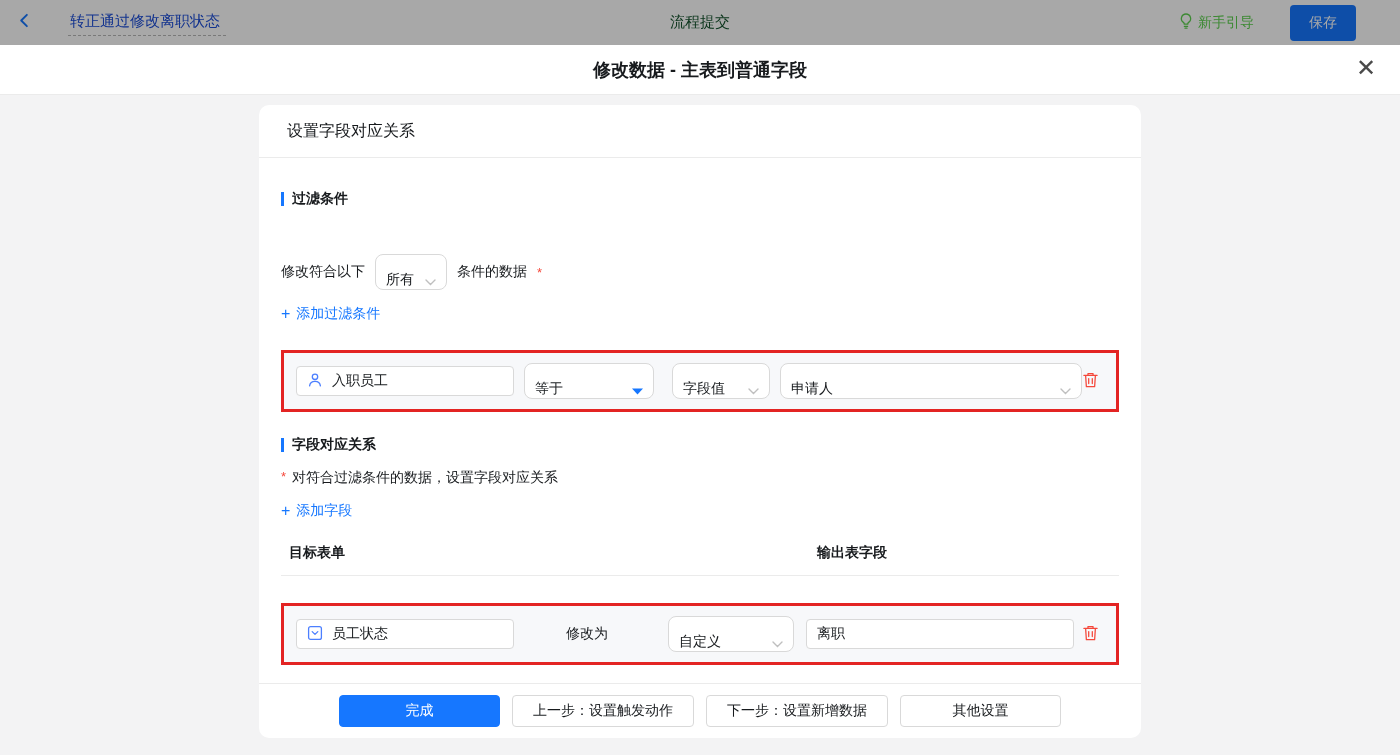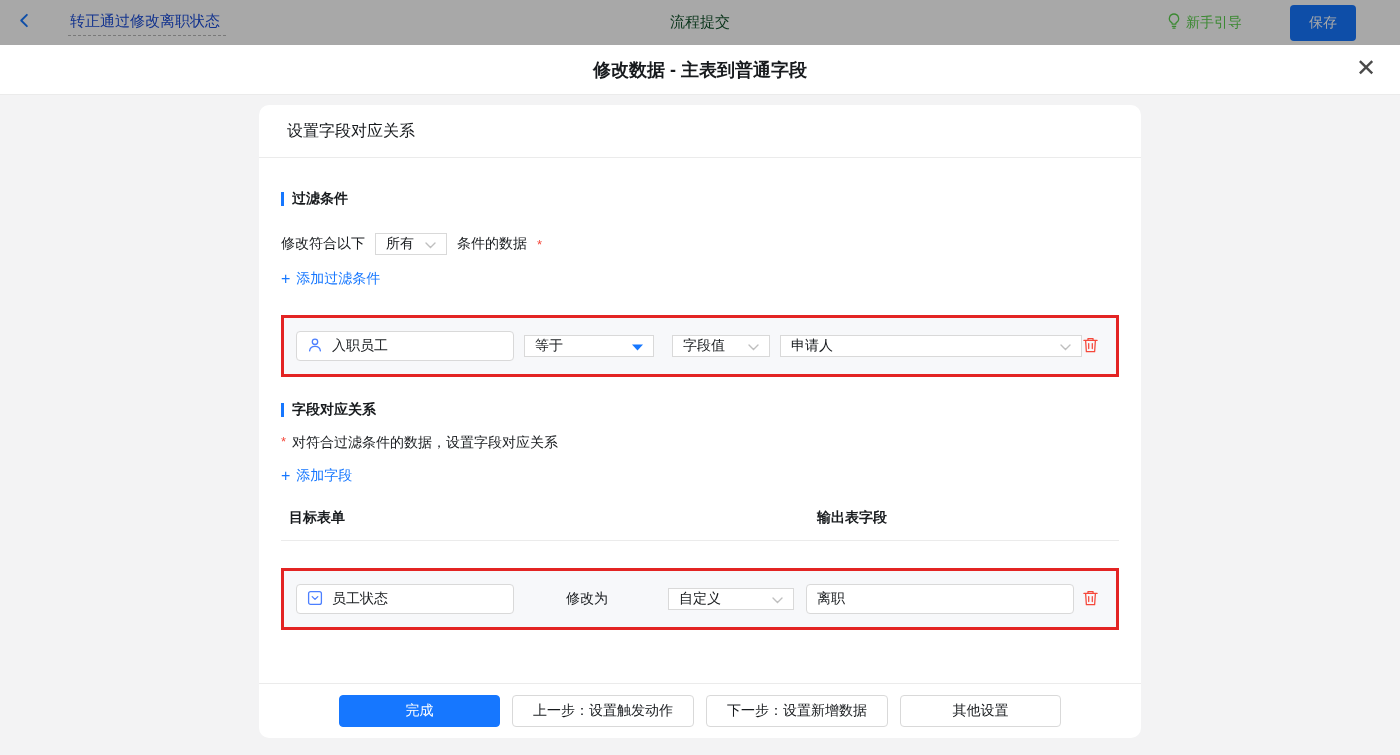--- a/index.html
+++ b/index.html
@@ -7,21 +7,21 @@
     font-family:"Liberation Sans","DejaVu Sans",sans-serif; background:#fff; }
 
   
   .topbar { position:absolute; top:0; left:0; right:0; height:45px; background:#fff;
     display:flex; align-items:center; padding:0 44px 0 16px; z-index:1; }
   .back-btn { display:flex; align-items:center; cursor:pointer; margin-right:14px; }
   .flow-name { font-size:15px; color:#1d4ed8; border-bottom:1px dashed #b8b8b8; padding:2px 6px 4px 2px;margin-left:21px; }
   .center-title { position:absolute; left:50%; transform:translateX(-50%); font-size:15px; color:#14532d; }
   .topbar-right { margin-left:auto; display:flex; align-items:center; }
   .guide { display:flex; align-items:center; gap:5px; color:#5cd14e; font-size:14px; cursor:pointer; }
-  .save-btn { margin-left:48px; height:36px; padding:0 19px; background:#1677ff; border:none;
+  .save-btn { margin-left:36px; height:36px; padding:0 19px; background:#1677ff; border:none;
     border-radius:4px; color:#fff; font-size:14px; cursor:pointer; }
   .dim-mask { position:absolute; top:0; left:0; right:0; height:45px; background:rgba(0,0,0,.34); z-index:5; }
 
   
   .modal { position:absolute; top:45px; left:0; right:0; bottom:0; z-index:10;
     display:flex; flex-direction:column; }
   .modal-header { height:50px; flex:none; background:#fff; border-bottom:1px solid #ebebeb;
     display:flex; align-items:center; justify-content:center; position:relative; }
   .modal-title { font-size:18px; font-weight:600; color:#171a1d; }
   .modal-close { position:absolute; right:24px; top:11px; font-size:24px; line-height:1;
@@ -34,25 +34,25 @@
   .card-header { flex:none; height:53px; line-height:52px; padding:0 28px; font-size:16px;
     color:#171a1d; border-bottom:1px solid #ebebeb; }
   .card-content { flex:1; padding:0 22px; }
 
   .section-title { display:flex; align-items:center; gap:8px; font-size:14px; font-weight:700;
     color:#171a1d; }
   .section-title .bar { width:3px; height:14px; background:#1677ff; flex:none; }
   .st-filter { margin-top:32px; }
   .st-map { margin-top:24px; }
 
-  .match-row { margin-top:25px; display:flex; align-items:center; gap:10px; font-size:14px; color:#171a1d; }
+  .match-row { margin-top:46px; display:flex; align-items:center; gap:10px; font-size:14px; color:#171a1d; }
   .required { color:#f5483b; font-size:13px; }
 
-  .select { height:22px; background:#fff; border:1px solid #d9d9d9; border-radius:0;
-    display:flex; align-items:center; justify-content:space-between; padding:0 10px;
+  .select { height:36px; background:#fff; border:1px solid #d9d9d9; border-radius:8px;
+    display:flex; align-items:flex-end; justify-content:space-between; padding:0 10px;
     font-size:14px; color:#171a1d; cursor:pointer; }
   .chev { flex:none; margin-left:8px; }
 
   .add-link { margin-top:15px; width:max-content; display:flex; align-items:center; gap:6px;
     color:#1677ff; font-size:14px; cursor:pointer; }
   .add-link .plus { font-size:16px; line-height:1; }
 
   .highlight-box { margin-top:27px; height:62px; border:3px solid #e32423; background:#f7f8fa;
     display:flex; align-items:center; padding:10px 12px; }
   .field-box { width:218px; height:30px; flex:none; background:#fff; border:1px solid #d9d9d9;

